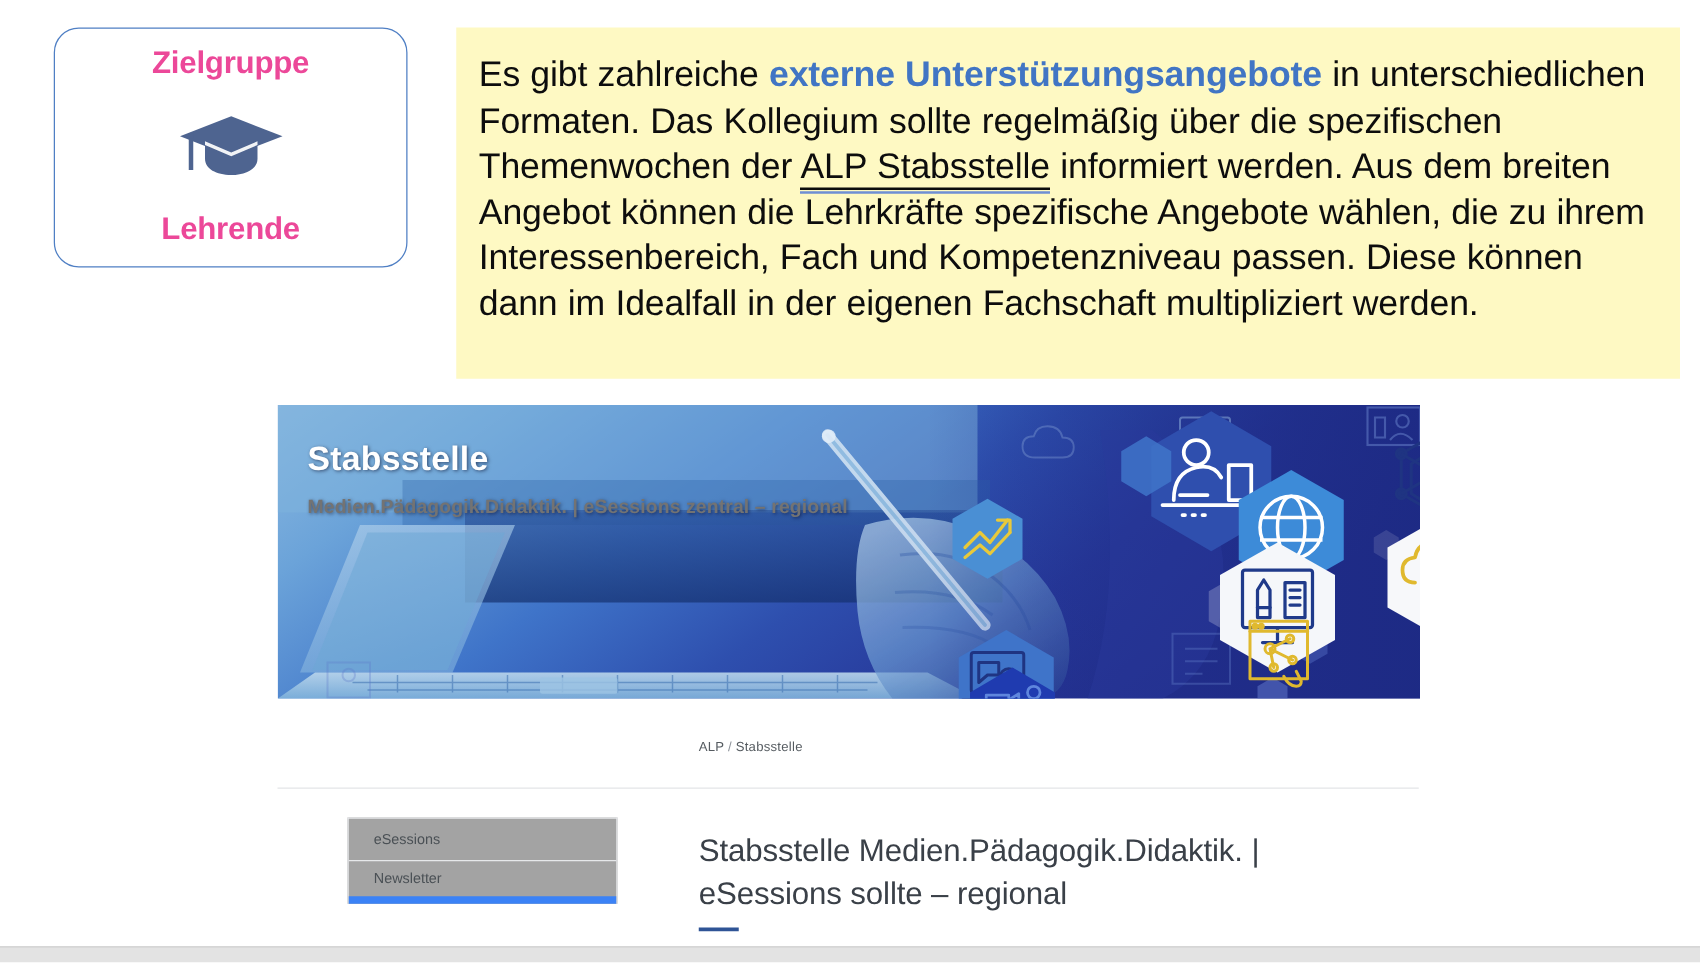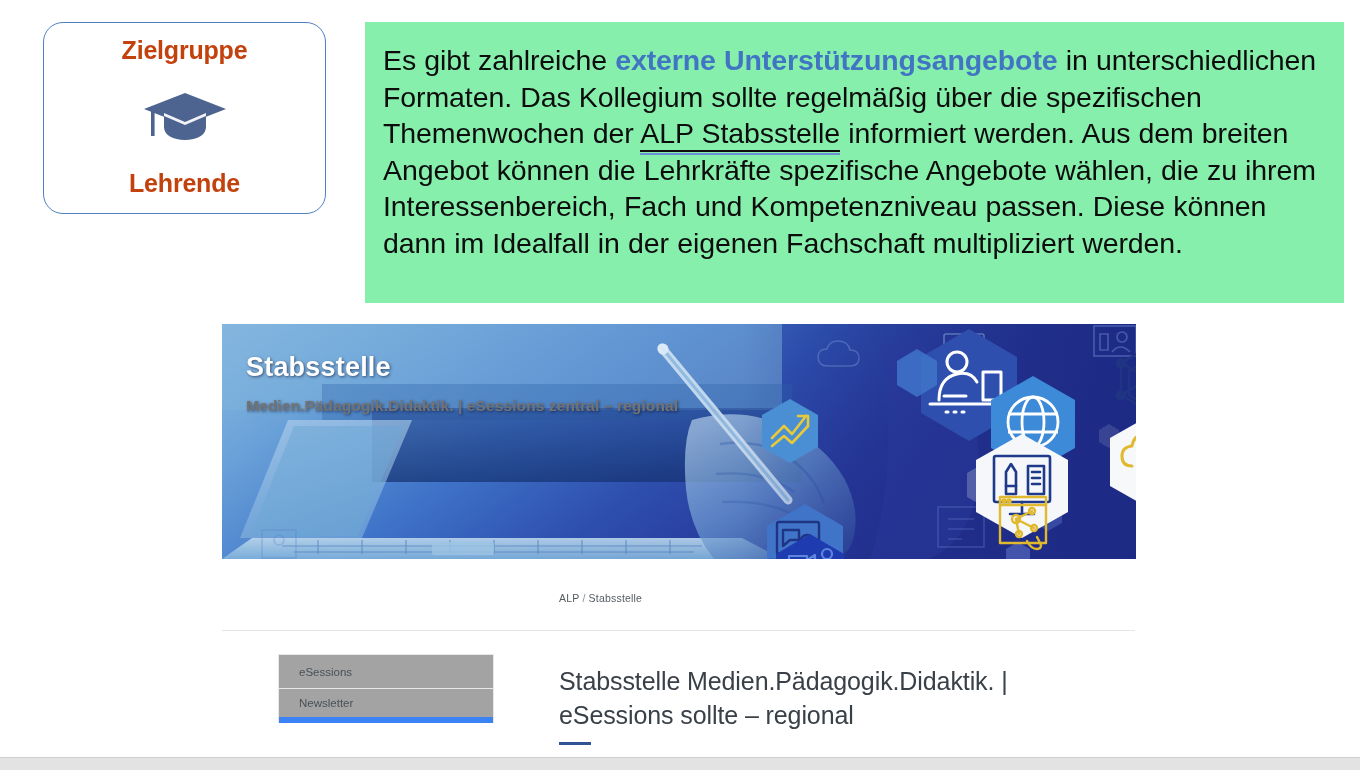--- a/index.html
+++ b/index.html
@@ -16,37 +16,37 @@
     position: absolute; left: 43px; top: 22px;
     width: 283px; height: 192px;
     background: #ffffff;
     border: 1.6px solid #4f7fc4;
     border-radius: 20px;
     display: flex; flex-direction: column;
     align-items: center; justify-content: space-between;
     padding: 14px 0 16px 0;
   }
   .target-card .tc-title, .target-card .tc-sub {
-    color: #c2410c;
+    color: #ec4899;
     font-weight: bold;
     font-size: 25px;
     letter-spacing: -0.2px;
     line-height: 1.1;
   }
   .target-card .cap-wrap {
     width: 100%; display:flex; align-items:center; justify-content:center;
     flex: 1;
   }
   .cap-svg { display:block; }
 
   
   .text-panel {
     position: absolute; left: 365px; top: 22px;
     width: 979px; height: 281px;
-    background: #86efac;
+    background: #fef9c3;
     padding: 20px 24px 0 18px;
   }
   .text-panel p {
     font-size: 28.5px;
     line-height: 36.6px;
     color: #0d0d0d;
     font-weight: 400;
     letter-spacing: -0.1px;
     word-spacing: 0.4px;
   }

